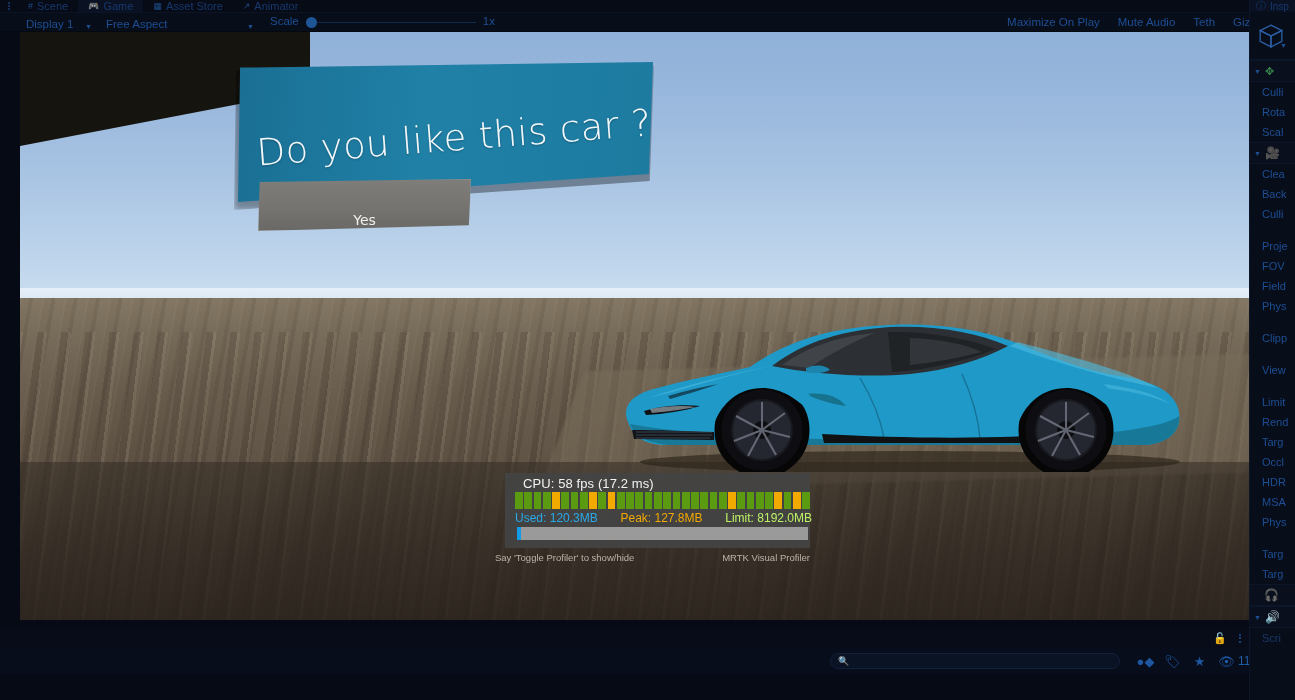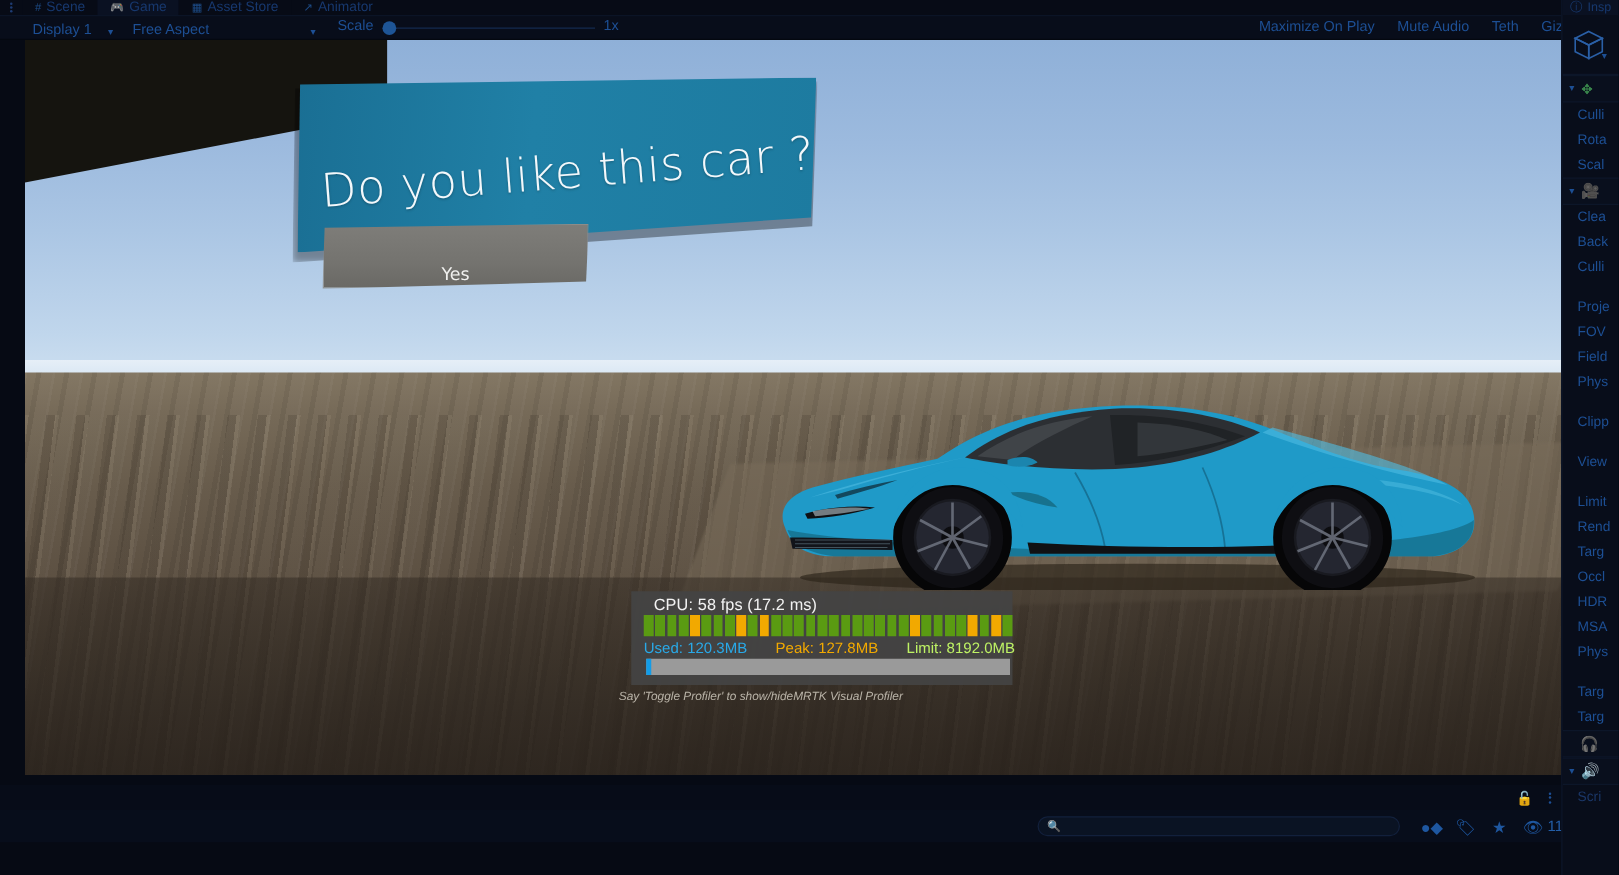--- a/index.html
+++ b/index.html
@@ -185,22 +185,22 @@
   .prof-stats .used{ color:#29a9e8; }
   .prof-stats .peak{ color:#f2a900; margin-left:auto; }
   .prof-stats .limit{ color:#bef264; margin-left:auto;text-align:center; }
   .prof-mem{
     position:absolute; left:12px; top:54px; width:291px; height:13px;
     background:#9a9a9a;
   }
   .prof-mem .fill{ height:13px; width:1.47%; background:#129ce8; }
   .prof-foot{
     position:absolute; left:0; top:78px; width:315px; height:12px;
-    display:flex; align-items:center;
-    color:#cfc9bd; font-size:9.5px; opacity:.85;font-style:italic;
+    display:flex; justify-content:space-between; align-items:center;
+    color:#cfc9bd; font-size:9.5px; opacity:.85;
   }
   .prof-foot .right{ color:#cfc9bd; }
 
   
   .bottomzone{
     position:absolute; left:0; top:620px; width:1249px; height:80px;
     background:#060a14;
   }
   .bz-row1{ position:absolute; left:0; top:0; width:1249px; height:8px; background:#060a14; }
   .bz-row2{

